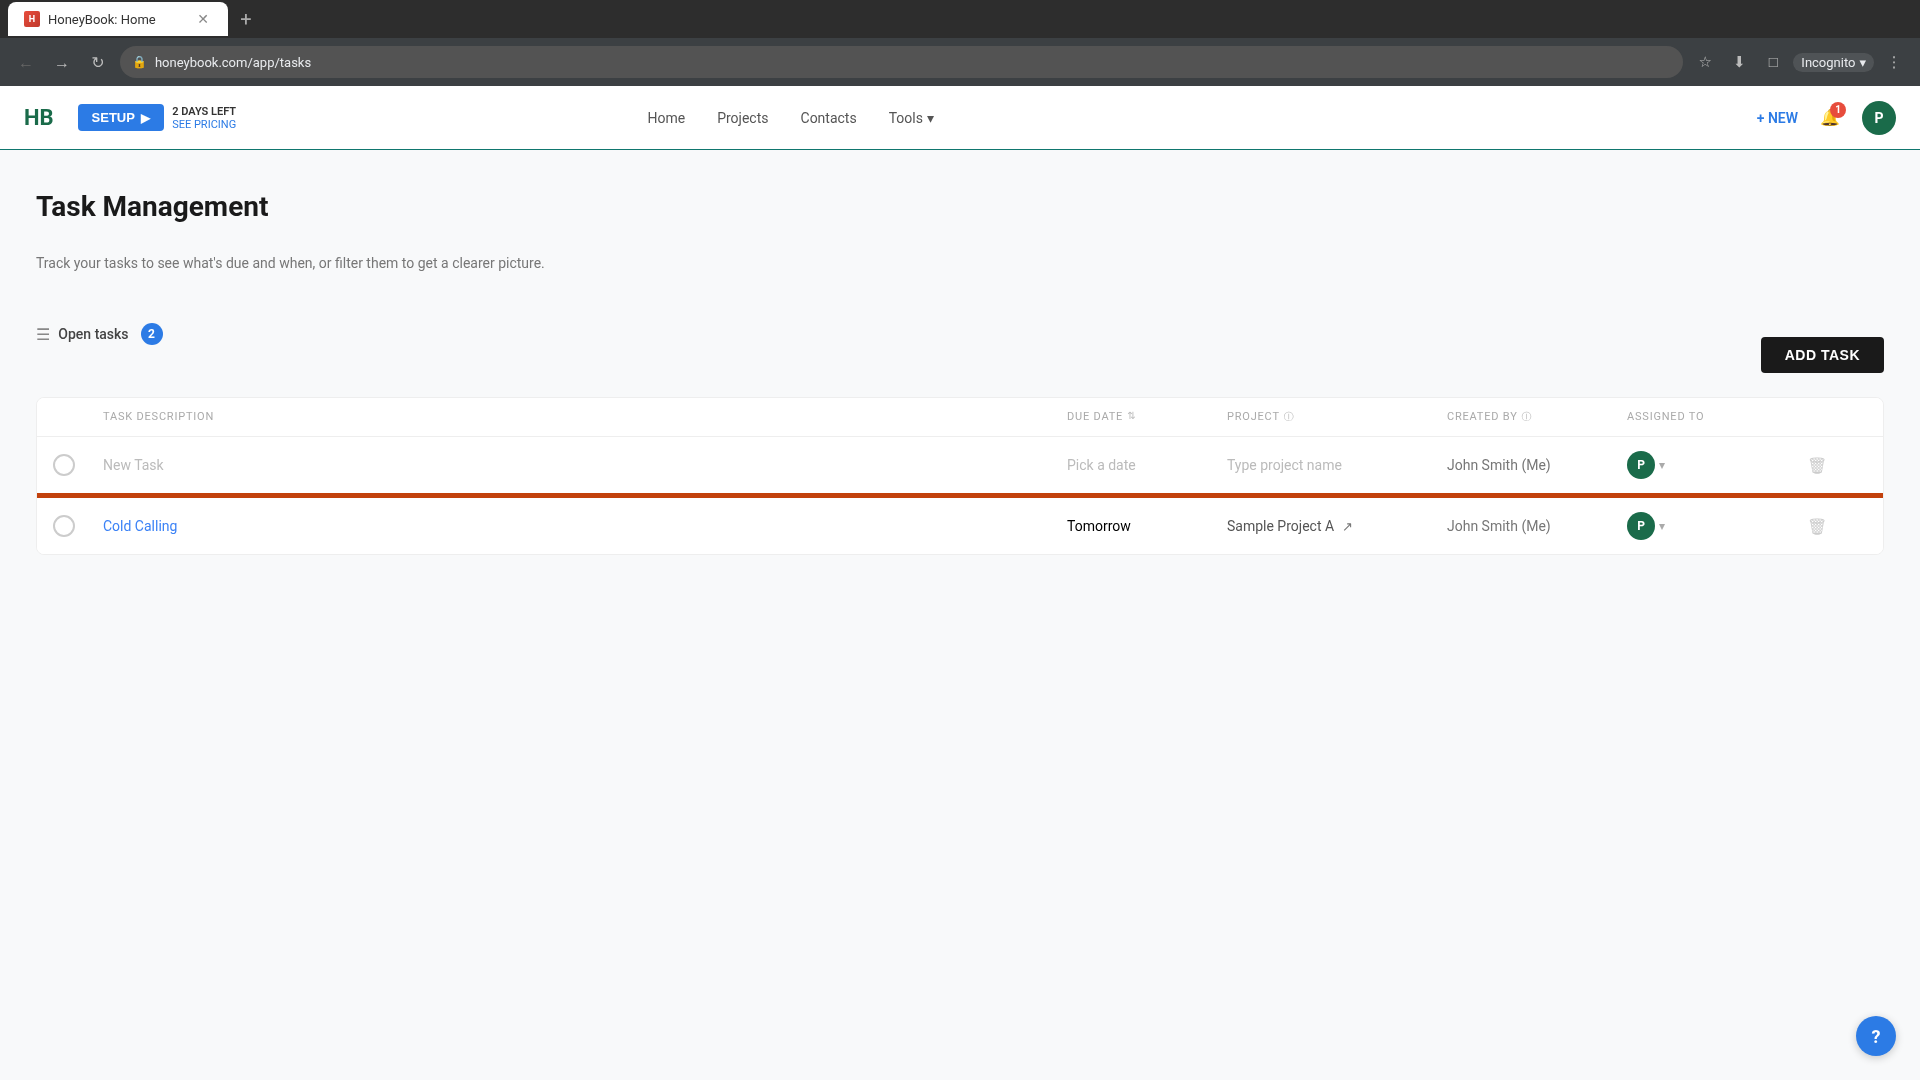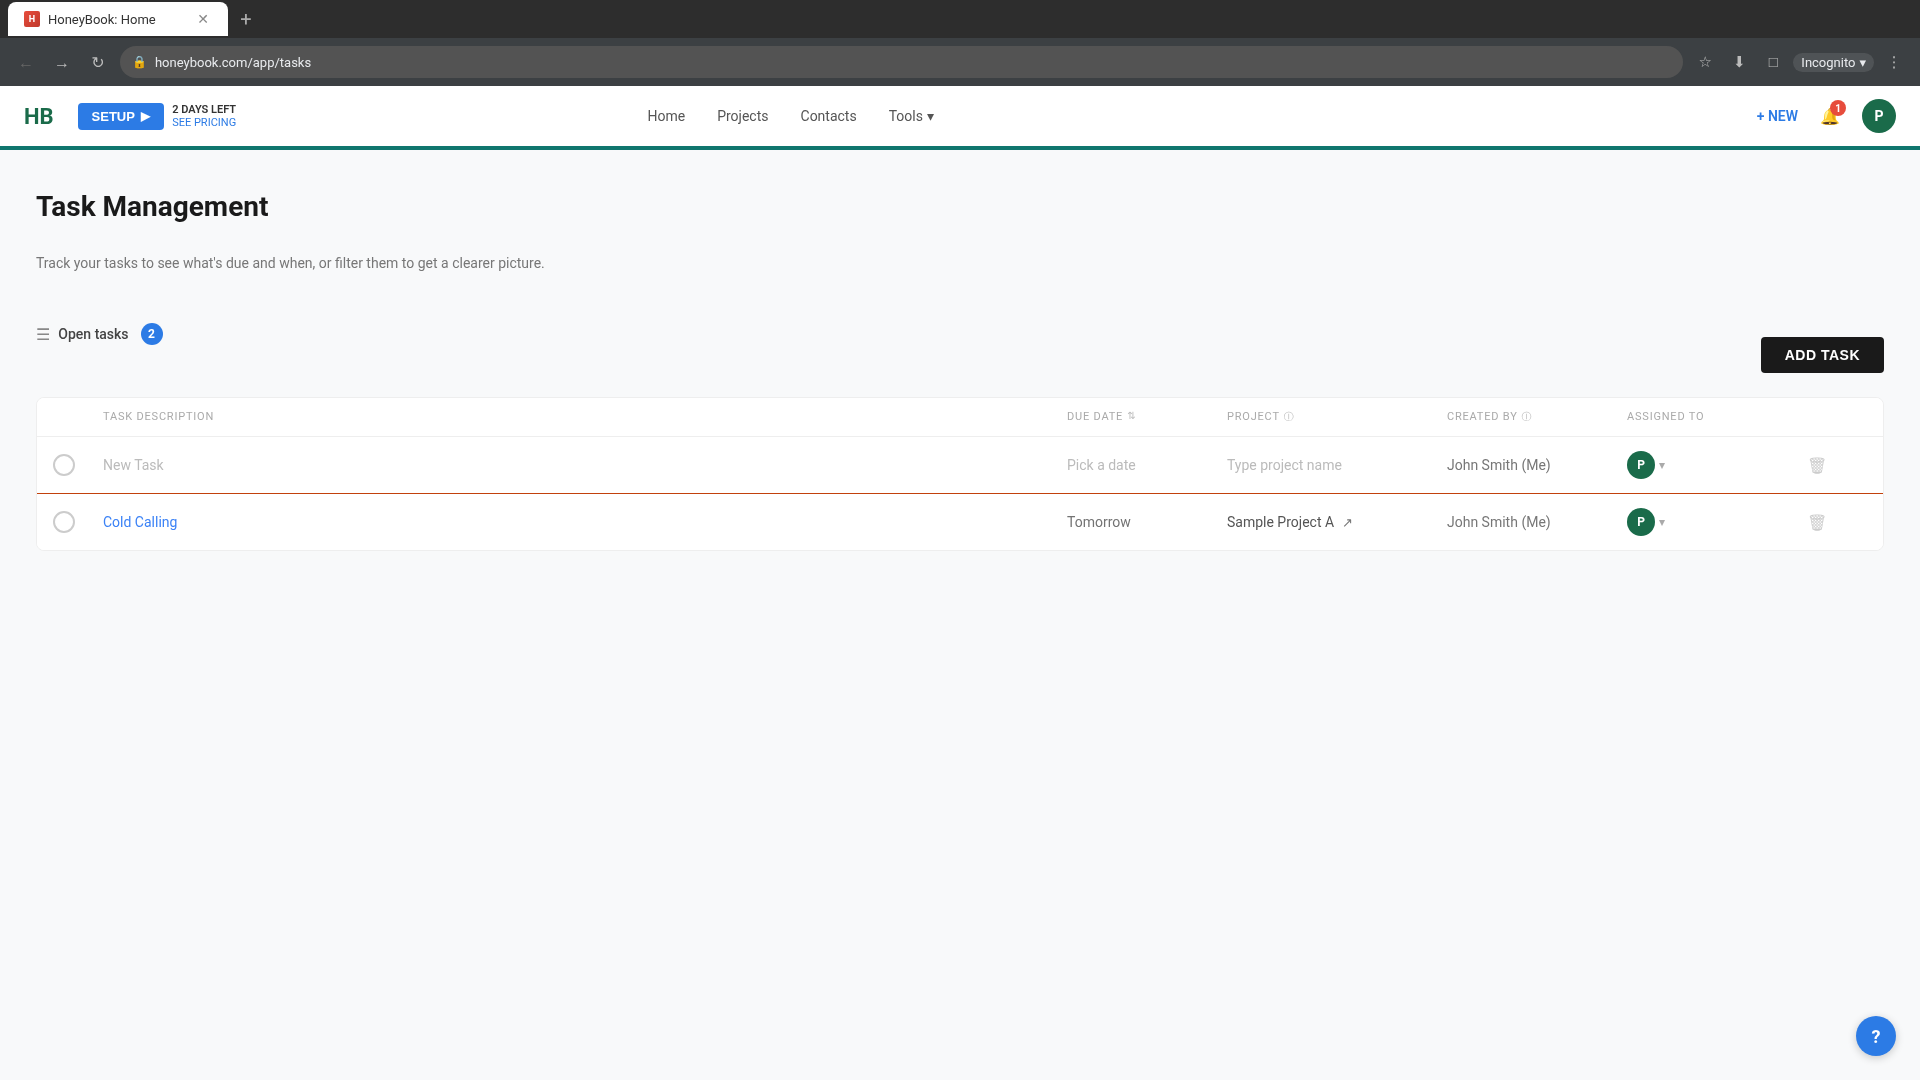--- a/index.html
+++ b/index.html
@@ -21,21 +21,21 @@
     .lock-icon { color: #9aa0a6; font-size: 12px; }
     .address-text { color: #e8eaed; font-size: 13px; }
     .toolbar-actions { display: flex; align-items: center; gap: 6px; }
     .toolbar-icon { width: 28px; height: 28px; display: flex; align-items: center; justify-content: center; color: #bbb; font-size: 15px; cursor: pointer; border-radius: 50%; }
     .profile-menu { display: flex; align-items: center; gap: 4px; background: rgba(255,255,255,0.1); border-radius: 20px; padding: 2px 8px; color: #e8eaed; font-size: 13px; cursor: pointer; }
 
     
     .app-container { flex: 1; background: #fff; overflow: hidden; display: flex; flex-direction: column; }
 
     
-    .top-nav { display: flex; align-items: center; padding: 0 24px; height: 64px; border-bottom: 4px solid #0f766e; background: #fff; }
+    .top-nav { display: flex; align-items: center; padding: 0 24px; height: 64px; border-bottom: 1px solid #0f766e; background: #fff; }
     .logo { display: flex; align-items: center; gap: 8px; margin-right: 24px; }
     .logo-mark { color: #1a6b4a; font-weight: bold; font-size: 22px; }
     .setup-btn { background: #2c7be5; color: #fff; border: none; border-radius: 4px; padding: 6px 14px; font-size: 13px; font-weight: 600; cursor: pointer; display: flex; align-items: center; gap: 6px; }
     .setup-btn .arrow { font-size: 12px; }
     .trial-info { margin-left: 8px; display: flex; flex-direction: column; }
     .trial-days { font-size: 11px; font-weight: 600; color: #333; }
     .trial-pricing { font-size: 11px; color: #2c7be5; cursor: pointer; }
     .nav-links { display: flex; align-items: center; gap: 32px; margin: 0 auto; }
     .nav-link { font-size: 14px; color: #555; cursor: pointer; text-decoration: none; }
     .nav-link.tools { display: flex; align-items: center; gap: 4px; }
@@ -57,28 +57,28 @@
     .task-count-badge { background: #2c7be5; color: #fff; border-radius: 50%; width: 22px; height: 22px; font-size: 12px; font-weight: bold; display: inline-flex; align-items: center; justify-content: center; margin-left: 4px; }
     .add-task-btn { background: #1a1a1a; color: #fff; border: none; border-radius: 4px; padding: 10px 24px; font-size: 14px; font-weight: 700; cursor: pointer; letter-spacing: 0.5px; margin-top: 42px; }
 
     
     .task-table { background: #fff; border-radius: 8px; overflow: hidden; border: 1px solid #eee; }
     .table-header { display: grid; grid-template-columns: 50px 1fr 160px 220px 180px 180px 60px; padding: 12px 16px; border-bottom: 1px solid #eee; background: #fff; }
     .th { font-size: 11px; font-weight: 400; color: #aaa; letter-spacing: 0.8px; text-transform: uppercase; display: flex; align-items: flex-start; gap: 4px; }
     .th .sort-icon { font-size: 10px; color: #bbb; }
     .th .info-icon { font-size: 10px; color: #bbb; cursor: pointer; }
 
-    .table-row { display: grid; grid-template-columns: 50px 1fr 160px 220px 180px 180px 60px; padding: 14px 16px; border-bottom: 1px solid #c2410c; align-items: center; background: #fff; }
+    .table-row { display: grid; grid-template-columns: 50px 1fr 160px 220px 180px 180px 60px; padding: 14px 16px; border-bottom: 5px solid #c2410c; align-items: center; background: #fff; }
     .table-row:last-child { border-bottom: none; }
 
     .task-checkbox { width: 22px; height: 22px; border: 2px solid #ccc; border-radius: 50%; cursor: pointer; display: flex; align-items: center; justify-content: center; }
     .task-desc { font-size: 14px; color: #555; }
     .task-desc.placeholder { color: #bbb; font-style: normal; }
     .task-desc.filled { color: #3b82f6; }
-    .due-date { font-size: 14px; color: #737373; }
+    .due-date { font-size: 14px; color: #000000; }
     .due-date.placeholder { color: #bbb; }
     .project-cell { display: flex; align-items: center; gap: 8px; }
     .project-name { font-size: 14px; color: #555; }
     .project-name.placeholder { color: #bbb; }
     .project-link { color: #777; font-size: 13px; cursor: pointer; }
     .created-by { font-size: 14px; color: #777; }
     .assigned-cell { display: flex; align-items: center; gap: 4px; }
     .assignee-avatar { width: 28px; height: 28px; background: #1a6b4a; border-radius: 50%; display: flex; align-items: center; justify-content: center; color: #fff; font-size: 12px; font-weight: bold; cursor: pointer; }
     .chevron-btn { color: #aaa; font-size: 12px; cursor: pointer; }
     .delete-btn { color: #ccc; font-size: 16px; cursor: pointer; }

